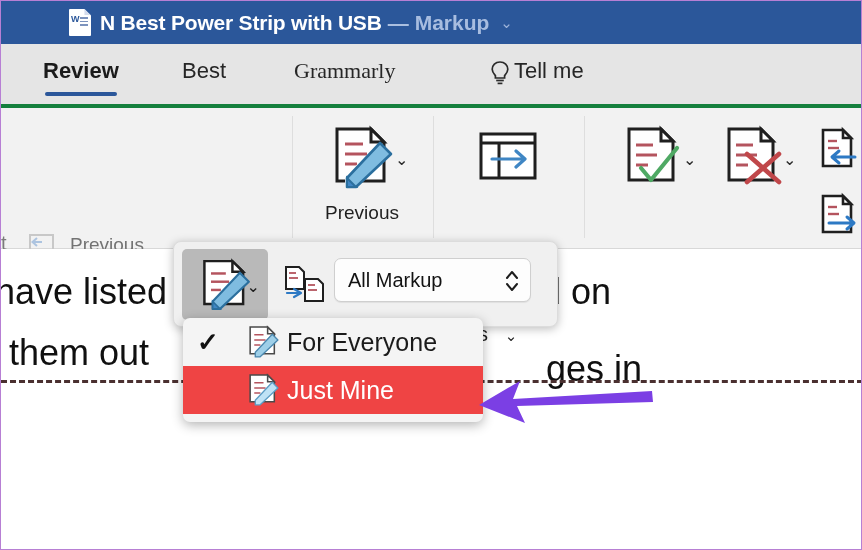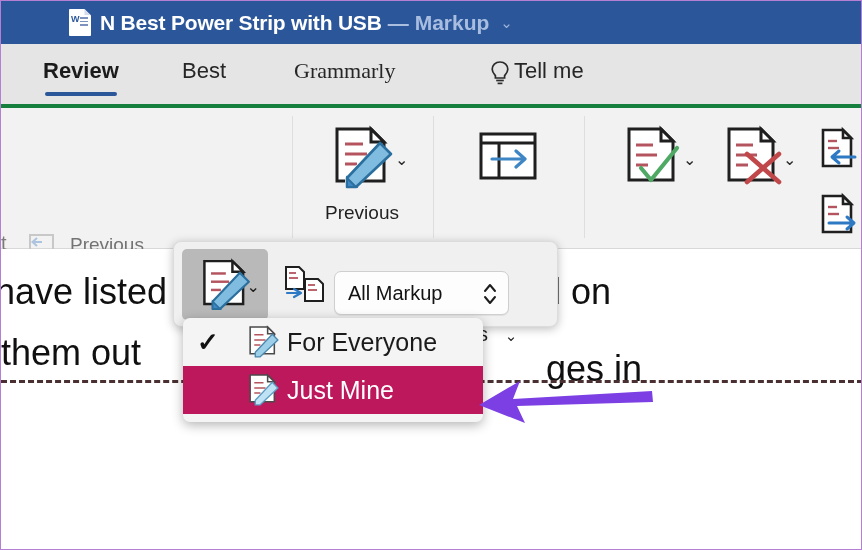--- a/index.html
+++ b/index.html
@@ -157,22 +157,22 @@
   .track-toggle {
     position: absolute; left: 8px; top: 7px;
     width: 86px; height: 71px;
     background: #b9b9b9; border-radius: 5px;
     display: flex; align-items: center; justify-content: center;
   }
   .track-toggle .chev {
     position: absolute; right: 8px; top: 28px; font-size: 16px; color: #1c1c1c;
   }
   .markup-select {
-    position: absolute; left: 160px; top: 29px;
-    width: 175px; height: 44px;
+    position: absolute; left: 160px; top: 16px;
+    width: 197px; height: 44px;
     background: #fdfdfd;
     border: 1px solid #cfcfcf; border-radius: 7px;
     box-shadow: 0 1px 1px rgba(0,0,0,0.07);
     display: flex; align-items: center; padding-left: 13px;
   }
   .markup-select .val { font-size: 20px; color: #131313; }
   .stepper {
     position: absolute; right: 11px; top: 8px;
     width: 14px; height: 28px;
     display: flex; flex-direction: column; justify-content: space-between;
@@ -186,21 +186,21 @@
     background: #f4f4f4;
     border-radius: 7px;
     box-shadow: 0 3px 12px rgba(0,0,0,0.30);
     overflow: hidden;
   }
   .menuitem {
     position: relative;
     height: 48px;
     display: flex; align-items: center;
   }
-  .menuitem.sel { background: #be185d; }
+  .menuitem.sel { background: #ef4444; }
   .menuitem .check {
     position: absolute; left: 14px; font-size: 26px; color: #111; font-weight: bold;
   }
   .menuitem .mlabel {
     font-size: 25px; color: #1a1a1a; margin-left: 8px; white-space: nowrap;
   }
   .menuitem.sel .mlabel { color: #ffffff; }
   .menuitem .micon { position: absolute; left: 62px; }
 
   .hidden-options {
@@ -350,21 +350,21 @@
         <path d="M26 4 L26 12 L34 12 Z" fill="#ffffff" stroke="#1f1f1f" stroke-width="2.6"></path>
         <line x1="11" y1="15" x2="20" y2="15" stroke="#b4545e" stroke-width="2.4"></line>
         <line x1="11" y1="22" x2="22" y2="22" stroke="#b4545e" stroke-width="2.4"></line>
         <path d="M12 31 H36 M30 25 L37 31 L30 37" fill="none" stroke="#2d79c4" stroke-width="3" stroke-linecap="round" stroke-linejoin="round"></path>
       </svg>
     </div>
   </div>
 
   <div class="docarea">
     <div class="docline" style="left:-6px; top:22px;">have listed</div>
-    <div class="docline" style="left:0px; top:83px;">them out</div>
+    <div class="docline" style="left:8px; top:83px;">them out</div>
     <div class="docline" style="left:540px; top:22px;">d on</div>
     <div class="docline" style="left:545px; top:99px;">ges in</div>
     <div class="dashline"></div>
   </div>
 
   <div class="popup">
     <div class="track-toggle">
       <svg width="58" height="56" viewBox="0 0 70 68">
         <path d="M10 5 H44 L57 18 V57 H10 Z" fill="#ffffff" stroke="#1f1f1f" stroke-width="3"></path>
         <path d="M44 5 L44 18 L57 18 Z" fill="#ffffff" stroke="#1f1f1f" stroke-width="3"></path>

